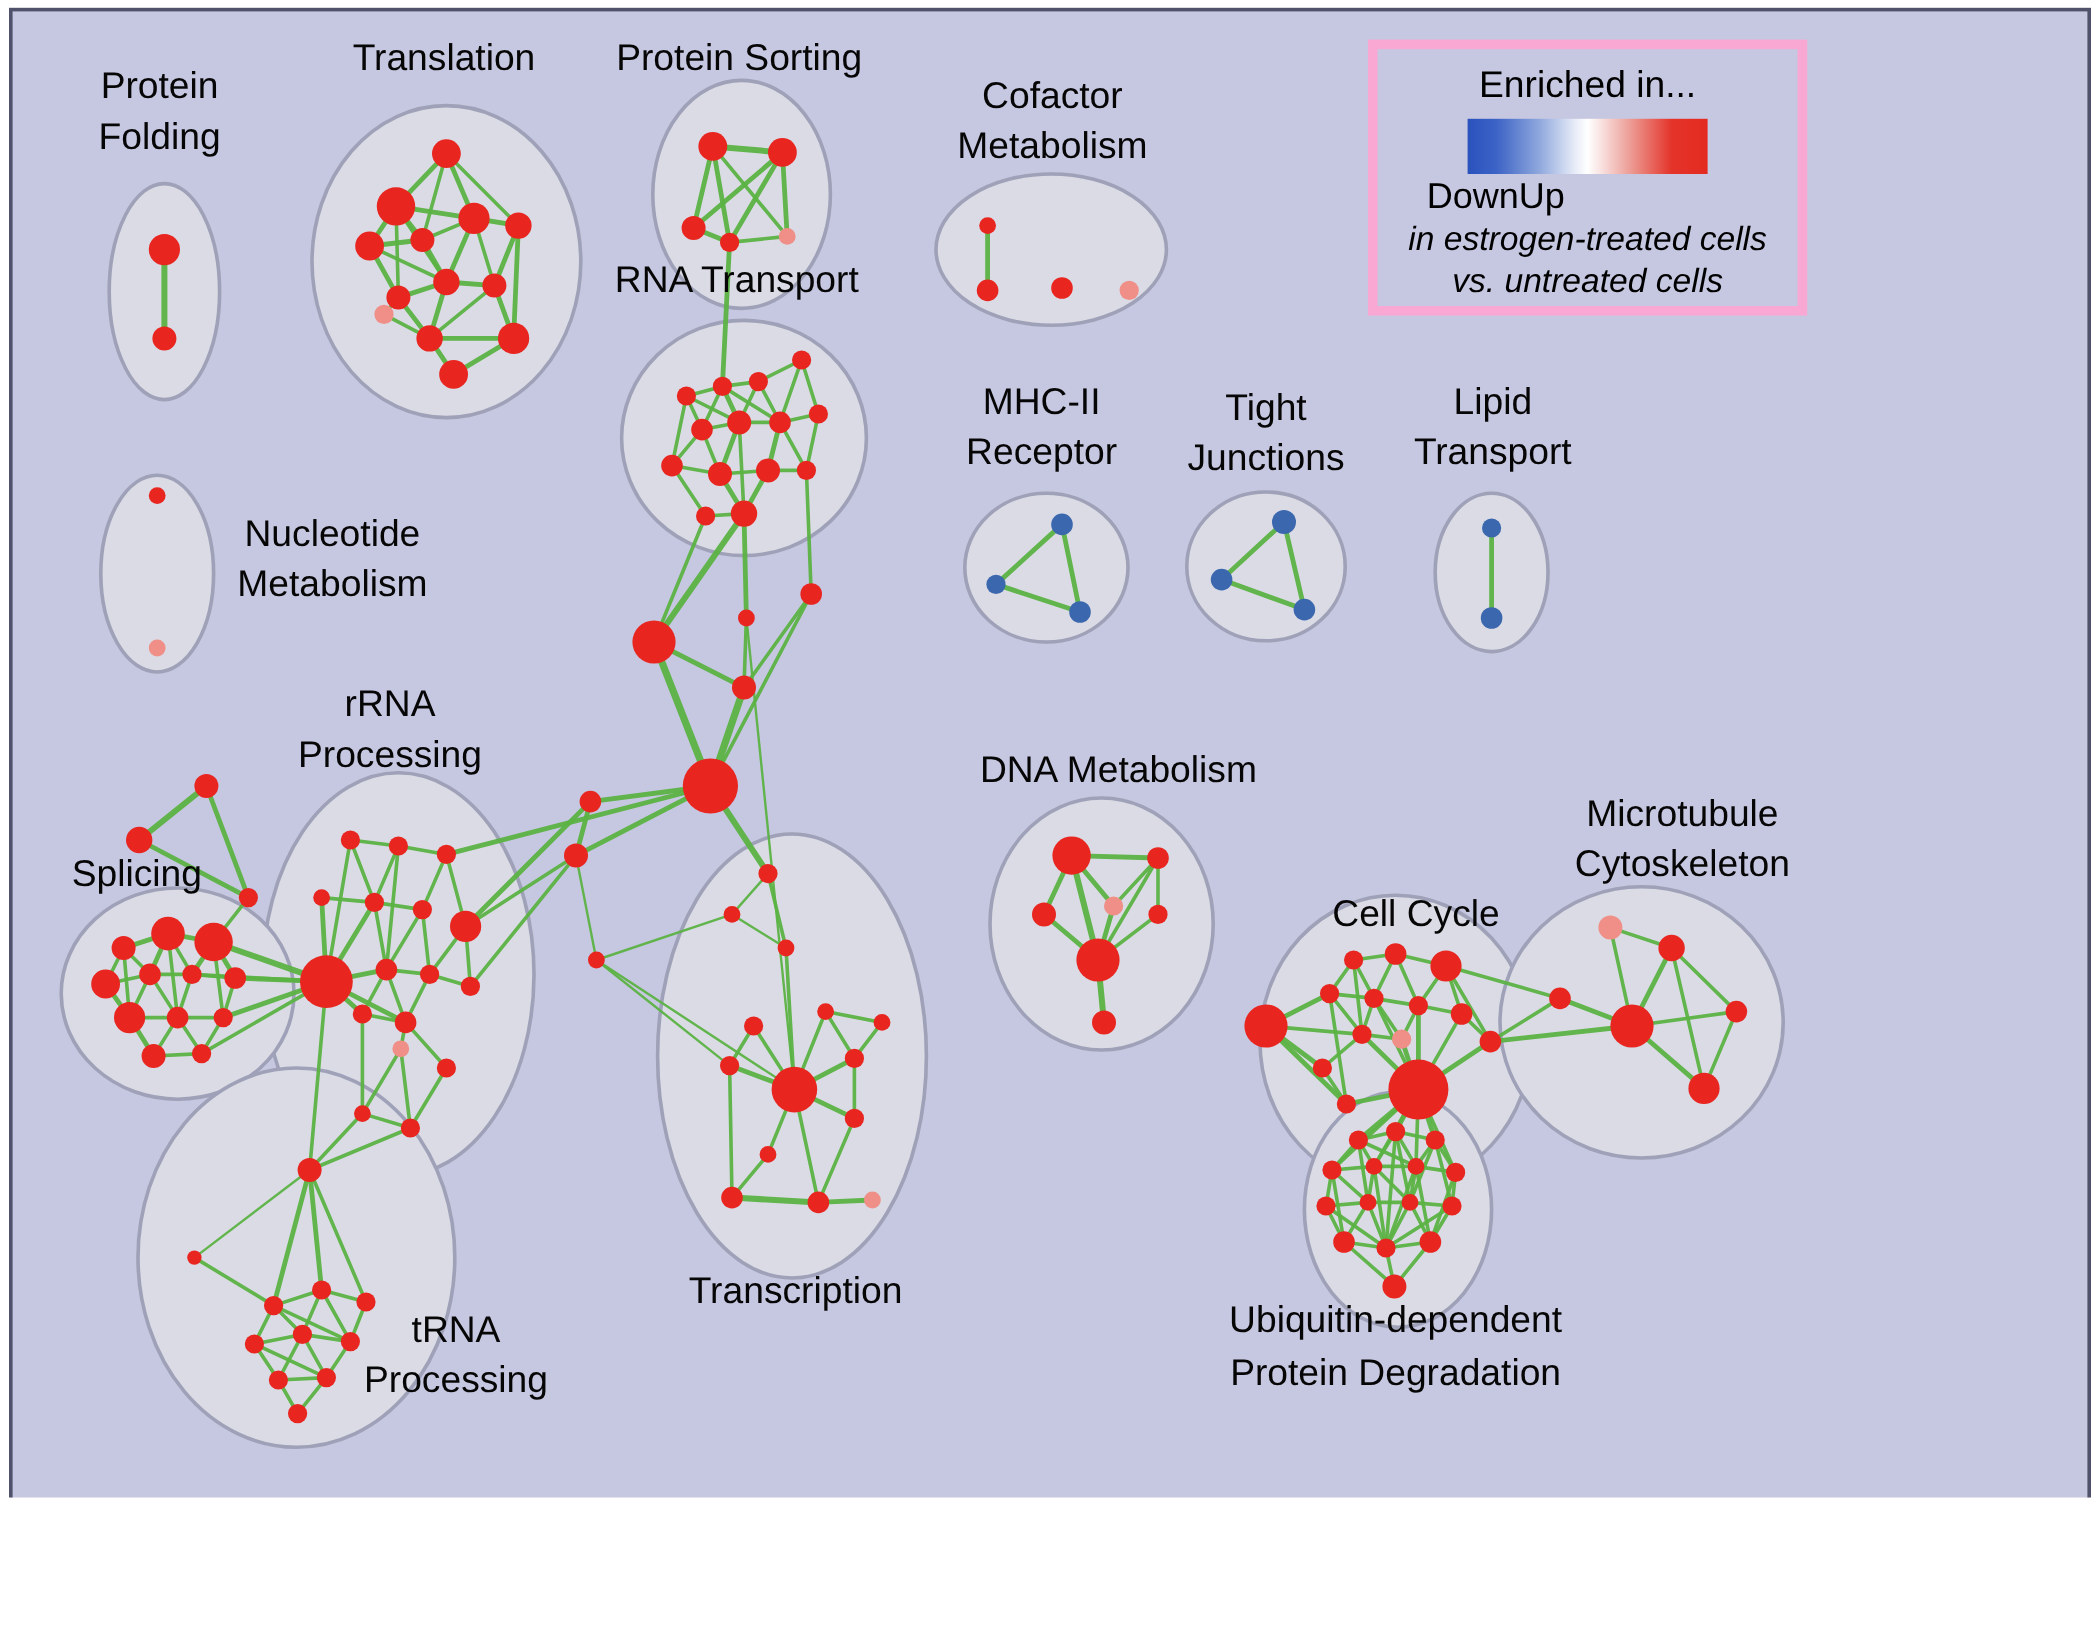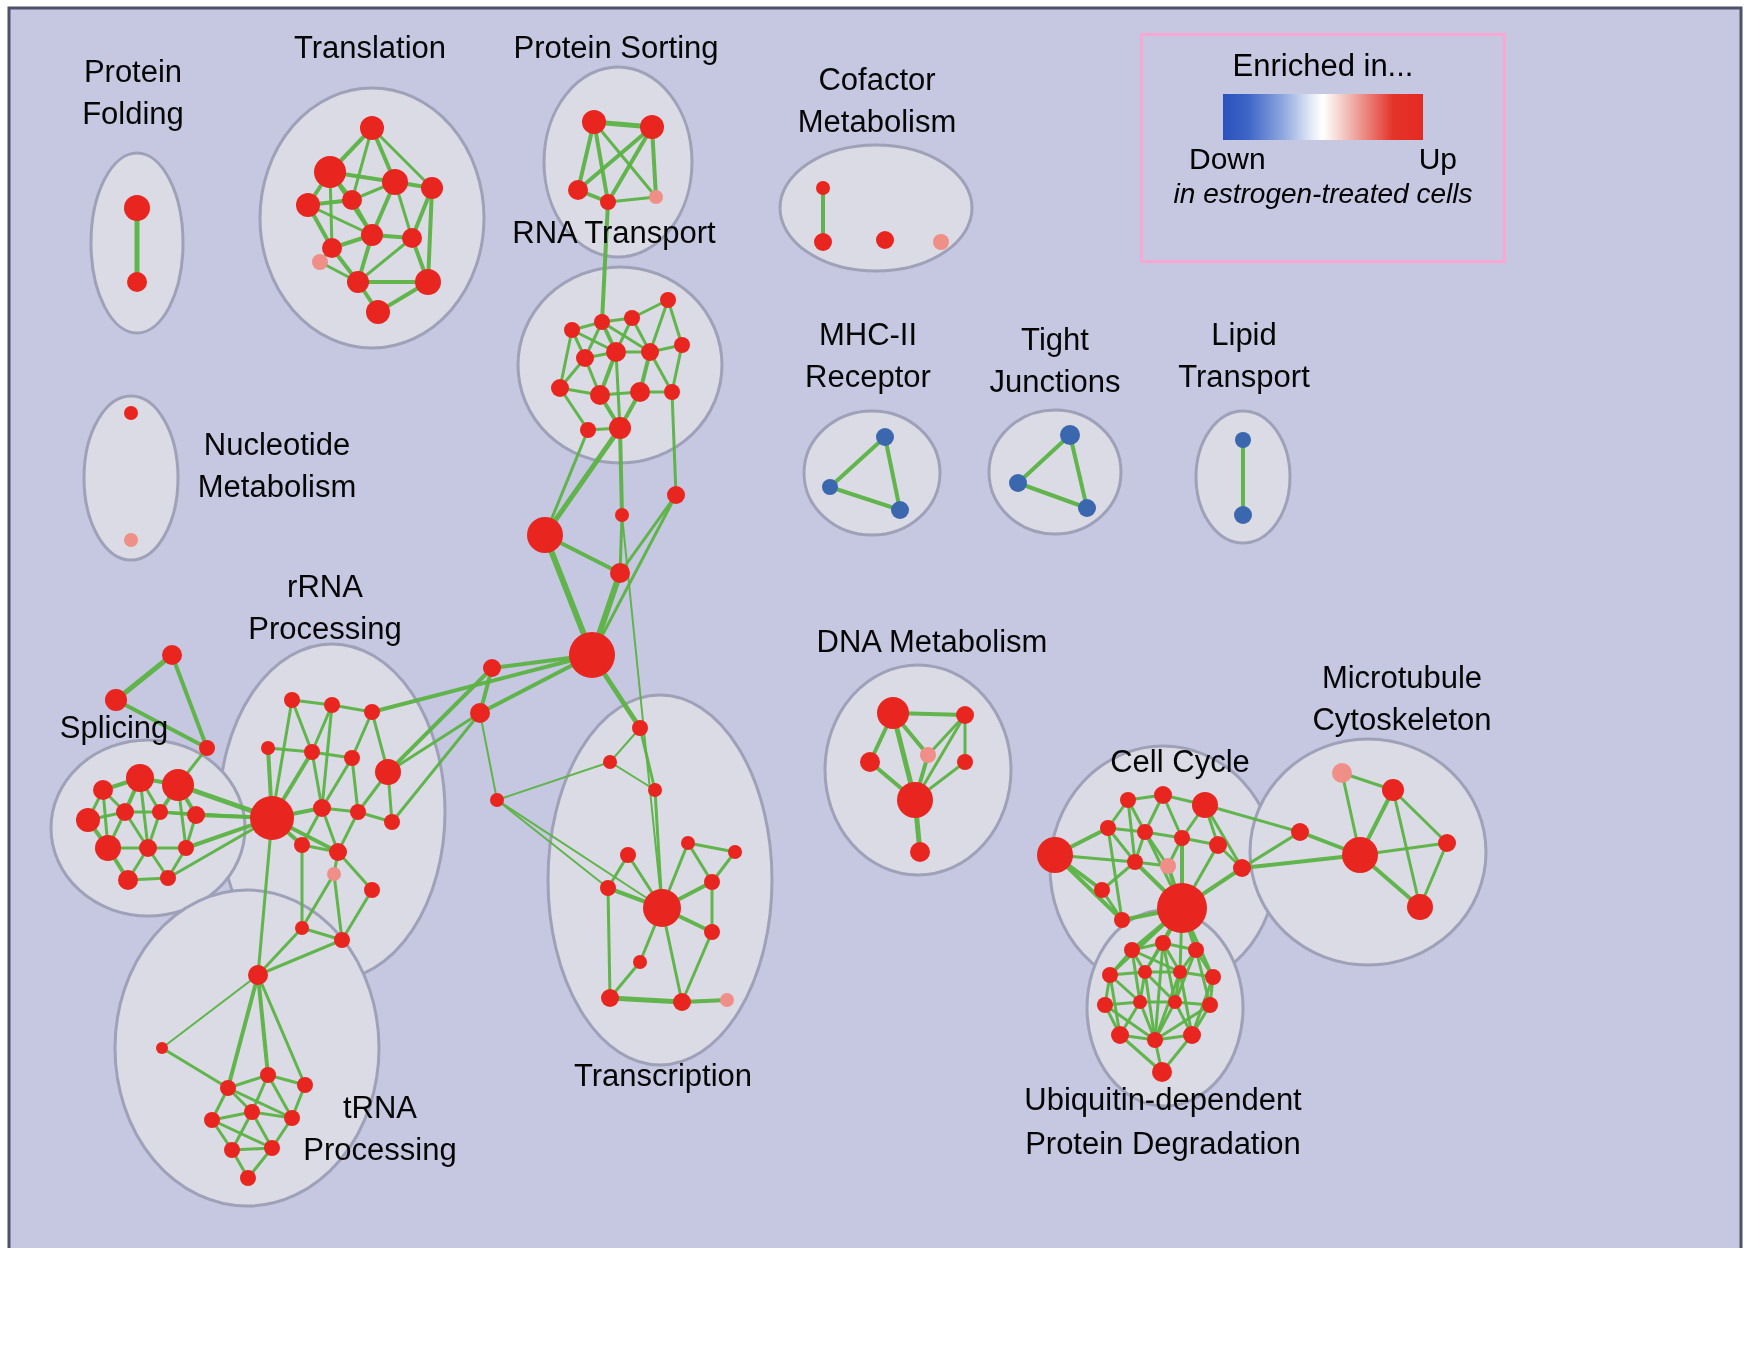--- a/index.html
+++ b/index.html
@@ -8,30 +8,30 @@
     font-family:"Liberation Sans", sans-serif;
     overflow:hidden;
   }
   svg { position:absolute; left:0; top:0; }
   text.cluster-label {
     font-family:"Liberation Sans", sans-serif;
     font-size:31px; fill:#060606;
   }
   .legend {
     position:absolute; left:1140px; top:33px; width:366px; height:230px;
-    border:3px solid #f9a8d4; box-sizing:border-box;
+    border:8px solid #f9a8d4; box-sizing:border-box;
     text-align:center; color:#000;
   }
   .legend-title { font-size:31px; margin-top:12px; }
   .legend-gradient {
     width:200px; height:46px; margin:10px auto 2px auto;
     background:linear-gradient(90deg,#2a52bc 0%,#3c63c6 12%,#8fa8dd 30%,#e9edf8 45%,#ffffff 50%,#f8e0de 56%,#ec9b94 68%,#e4342a 85%,#e42a20 100%);
   }
   .legend-ends {
-    width:268px; margin:0 auto; display:flex; justify-content:space-between;
+    width:268px; margin:0 auto; display:flex; 
     font-size:30px;
   }
   .legend-caption { font-size:28px; line-height:35px;font-style:italic; }
 </style>
 </head>
 <body>
 
 <div class="figure-wrap">
   <svg id="network-svg" width="1750" height="1360" viewBox="0 0 1750 1360">
       <rect x="9" y="8" width="1732" height="1344" fill="#c6c7e0" stroke="#50516a" stroke-width="3"></rect>
@@ -569,14 +569,15 @@
     </svg>
 
   <div class="legend">
     <div class="legend-title">Enriched in...</div>
     <div class="legend-gradient"></div>
     <div class="legend-ends">
       <span>Down</span>
       <span>Up</span>
     </div>
     <div class="legend-caption">in estrogen-treated cells</div>
+    <div class="legend-caption">vs. untreated cells</div>
   </div>
 </div>
 
 </body></html>

